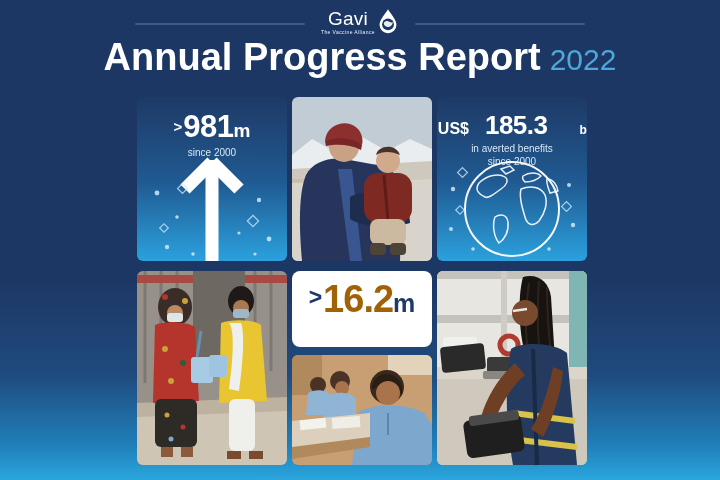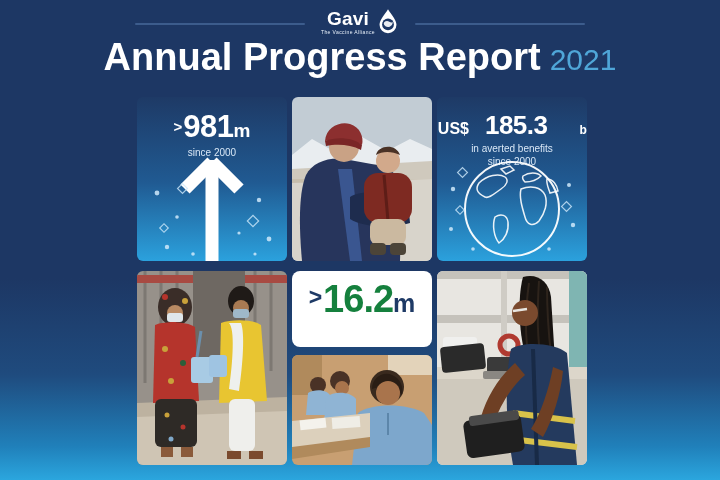--- a/index.html
+++ b/index.html
@@ -7,21 +7,21 @@
     position:relative;width:720px;height:480px;overflow:hidden;
     font-family:"Liberation Sans","DejaVu Sans",sans-serif;
     background:linear-gradient(180deg,#1d3764 0%,#1d3764 58%,#1f4b7e 78%,#2080ba 93%,#2ba6de 100%);
     color:#fff;
   }
   
   .logo-row{position:absolute;top:9px;left:135px;width:450px;display:flex;align-items:center;}
   .rule{flex:1;height:2px;background:#3c5c8c;border-radius:1px;}
   .logo{display:flex;align-items:flex-start;margin:0 16px;}
   .logo-left{display:flex;flex-direction:column;align-items:center;}
-  .logo-name{font-size:19px;font-weight:700;letter-spacing:.2px;line-height:20px;}
+  .logo-name{font-size:19px;font-weight:400;letter-spacing:.2px;line-height:20px;}
   .logo-tagline{font-size:5px;letter-spacing:.4px;color:#e8f0fa;white-space:nowrap;margin-top:0;}
   .logo-icon{margin-left:2px;margin-top:-1px;}
   .title-row{position:absolute;top:36px;left:0;width:100%;text-align:center;white-space:nowrap;}
   .title{font-size:38px;font-weight:700;color:#ffffff;}
   .year{font-size:30px;font-weight:500;color:#4fa6d8;margin-left:9px;}
   
   .content{position:absolute;left:137px;top:97px;width:450px;height:368px;}
   .tile{position:absolute;border-radius:6px;overflow:hidden;}
   .stat-tile{background:linear-gradient(180deg,#1e3a66 0%,#205a92 52%,#2ba1dd 100%);}
   .t-children{left:0;top:0;width:150px;height:164px;}
@@ -39,21 +39,21 @@
   .t-children .unit{font-size:19px;font-weight:700;}
   .t-economic .num-row{margin-top:13px;}
   .t-economic .gt{font-size:12px;top:-4px;margin-right:1px;}
   .t-economic .cur{font-size:16px;font-weight:700;margin-right:16px;}
   .t-economic .big{font-size:26px;font-weight:700;letter-spacing:-.5px;}
   .t-economic .unit{font-size:12px;font-weight:700;padding-left:32px;}
   .stat-caption{margin-top:2px;text-align:center;font-size:10px;line-height:1.25;color:#d8e7f6;}
   .icon-layer{position:absolute;left:0;bottom:0;width:100%;}
   .t-deaths .num-row{margin-top:7px;}
   .t-deaths .gt{font-size:23px;top:-7px;margin-right:1px;color:#1e3a66;}
-  .t-deaths .big{font-size:38px;font-weight:700;letter-spacing:-1px;color:#15803d;}
+  .t-deaths .big{font-size:38px;font-weight:700;letter-spacing:-1px;color:#a16207;}
   .t-deaths .unit{font-size:25px;font-weight:700;color:#1e3a66;}
   .t-deaths .box-caption{text-align:center;font-size:10.5px;font-weight:700;color:#1e3a66;margin-top:0;}
   .photo svg{display:block;width:100%;height:100%;}
 </style>
 </head>
 <body>
 
 <div class="stage">
 
   <div class="logo-row">
@@ -68,21 +68,21 @@
           <path d="M13,1 C9.5,7 3,13.5 3,19.5 a10,10 0 0 0 20,0 C23,13.5 16.5,7 13,1 Z" fill="#ffffff"></path>
           <circle cx="13" cy="19" r="7" fill="#1d3764"></circle>
           <path d="M8.5,16.5 q3,-2.5 6,-.5 q2.5,1.5 4.5,.2 q-.5,4 -4,5.5 q-4,1.5 -6.5,-2 q-1,-1.8 0,-3.2 z" fill="#ffffff" opacity=".9"></path>
         </svg>
       </span>
     </div>
     <span class="rule"></span>
   </div>
 
   <div class="title-row">
-    <span class="title">Annual Progress Report</span><span class="year">2021</span>
+    <span class="title">Annual Progress Report</span><span class="year">2022</span>
   </div>
 
   <div class="content">
 
     <div class="tile stat-tile t-children">
       <div class="num-row">
         <span class="gt">&gt;</span>
           <span class="big">981</span>
           <span class="unit">m</span>
       </div>

